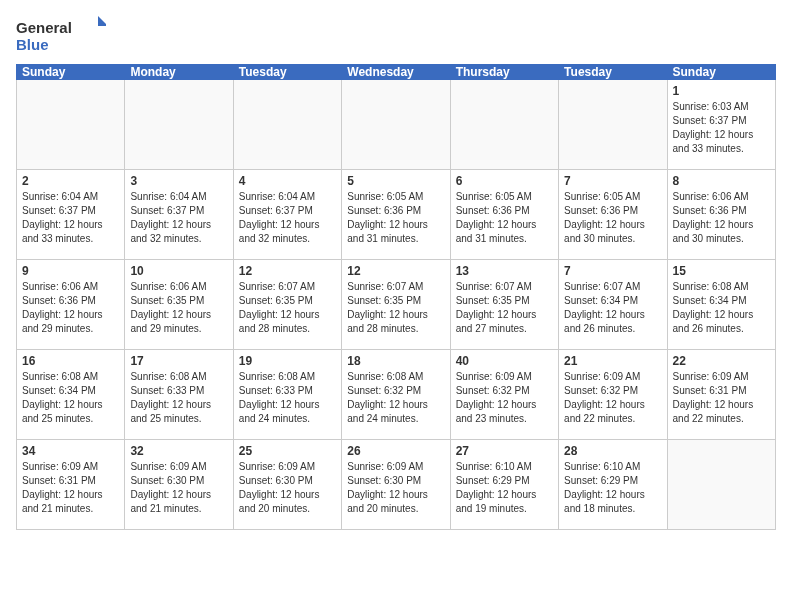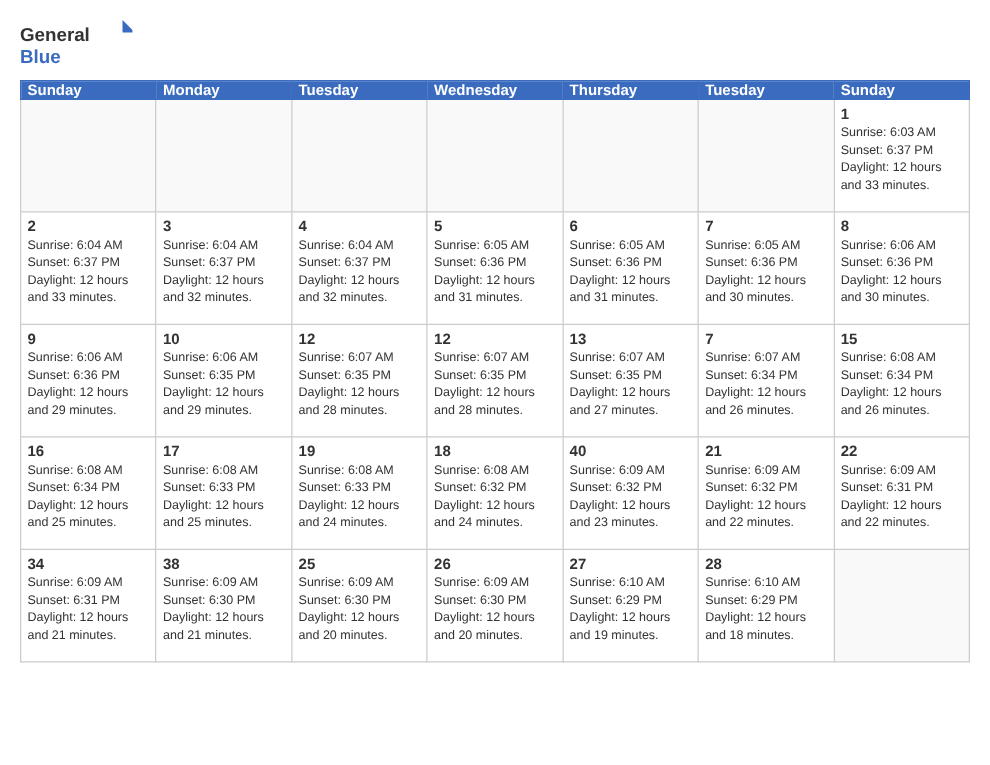--- a/index.html
+++ b/index.html
@@ -249,21 +249,21 @@
         </td>
       </tr>
       <tr>
         <td>
           <span class="day-num">34</span>
           <div class="day-info" style="white-space: pre-line;">Sunrise: 6:09 AM
 Sunset: 6:31 PM
 Daylight: 12 hours and 21 minutes.</div>
         </td>
         <td>
-          <span class="day-num">38</span>
+          <span class="day-num">32</span>
           <div class="day-info" style="white-space: pre-line;">Sunrise: 6:09 AM
 Sunset: 6:30 PM
 Daylight: 12 hours and 21 minutes.</div>
         </td>
         <td>
           <span class="day-num">25</span>
           <div class="day-info" style="white-space: pre-line;">Sunrise: 6:09 AM
 Sunset: 6:30 PM
 Daylight: 12 hours and 20 minutes.</div>
         </td>

